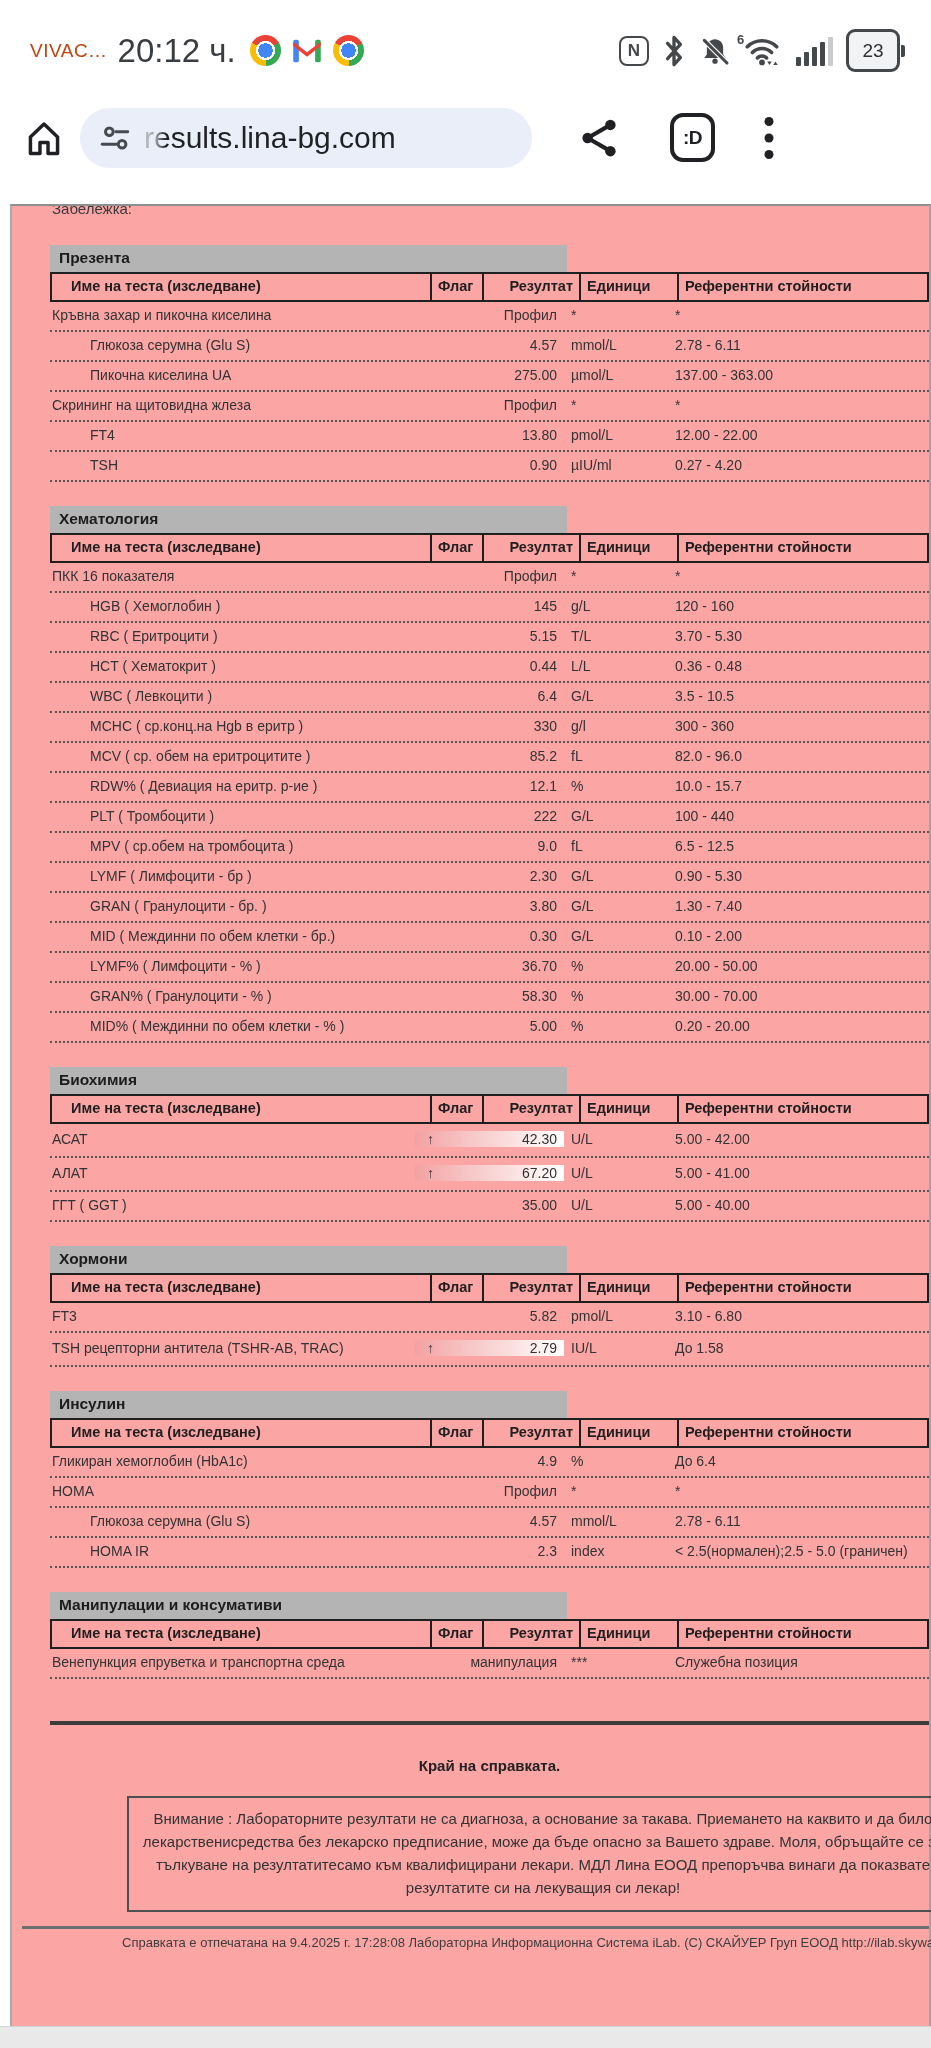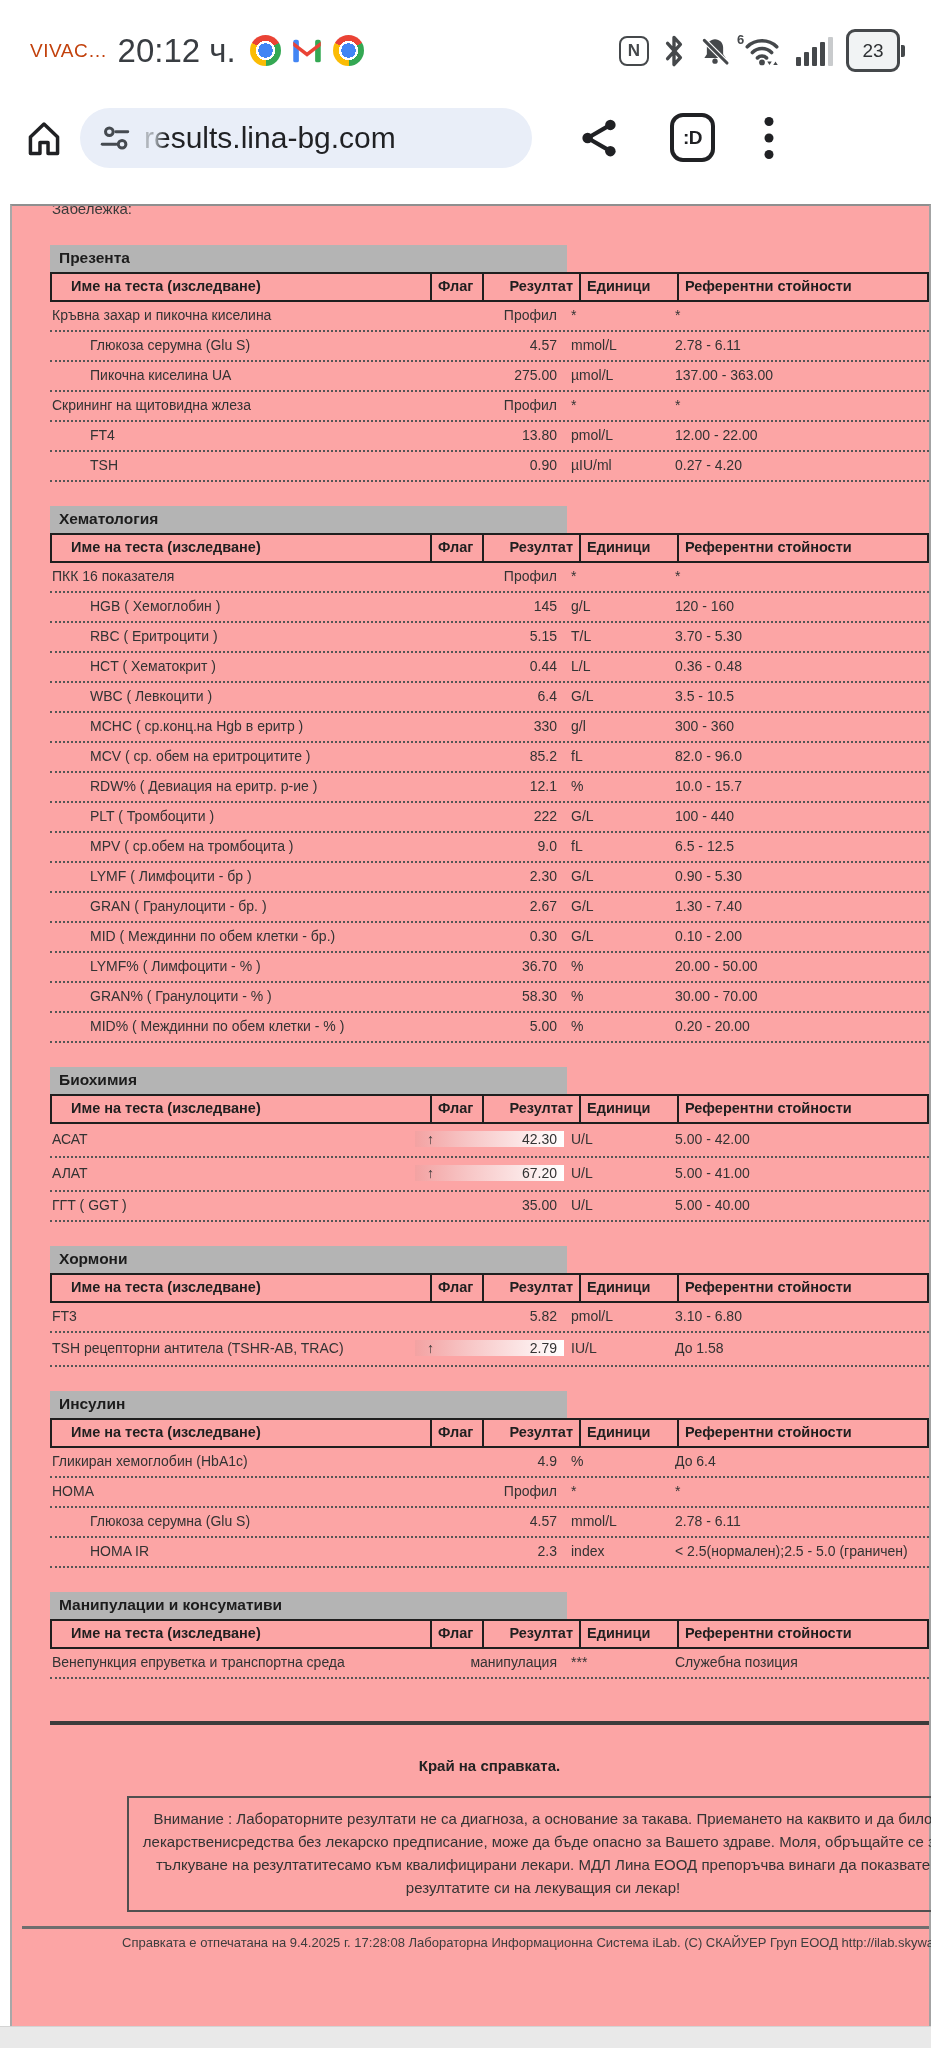--- a/index.html
+++ b/index.html
@@ -319,21 +319,21 @@
           <div class="trow drow">
             <div class="dc c-name ind">LYMF ( Лимфоцити - бр )</div>
             <div class="dc c-flag"></div>
             <div class="dc c-res">2.30</div>
             <div class="dc c-units">G/L</div>
             <div class="dc c-ref">0.90 - 5.30</div>
           </div>
           <div class="trow drow">
             <div class="dc c-name ind">GRAN ( Гранулоцити - бр. )</div>
             <div class="dc c-flag"></div>
-            <div class="dc c-res">2.67</div>
+            <div class="dc c-res">3.80</div>
             <div class="dc c-units">G/L</div>
             <div class="dc c-ref">1.30 - 7.40</div>
           </div>
           <div class="trow drow">
             <div class="dc c-name ind">MID ( Междинни по обем клетки - бр.)</div>
             <div class="dc c-flag"></div>
             <div class="dc c-res">0.30</div>
             <div class="dc c-units">G/L</div>
             <div class="dc c-ref">0.10 - 2.00</div>
           </div>

